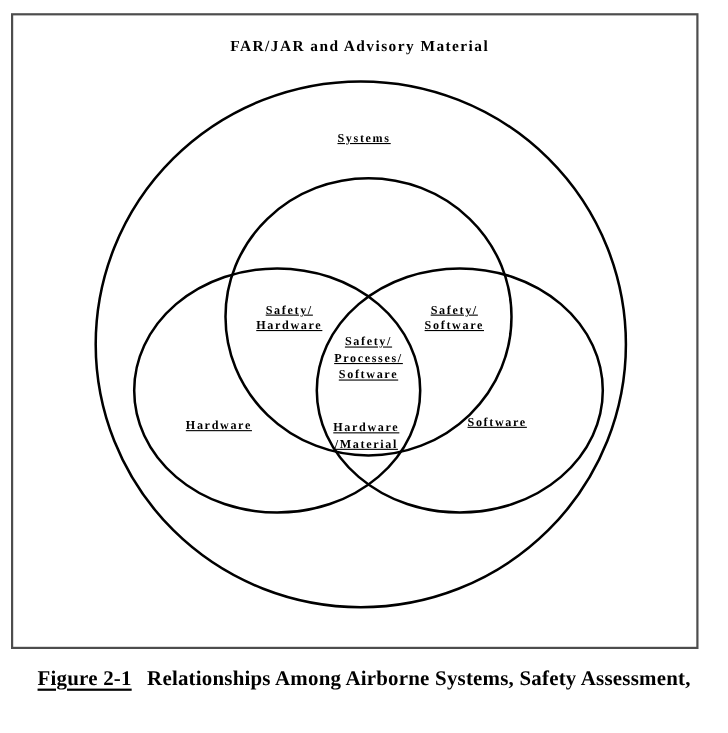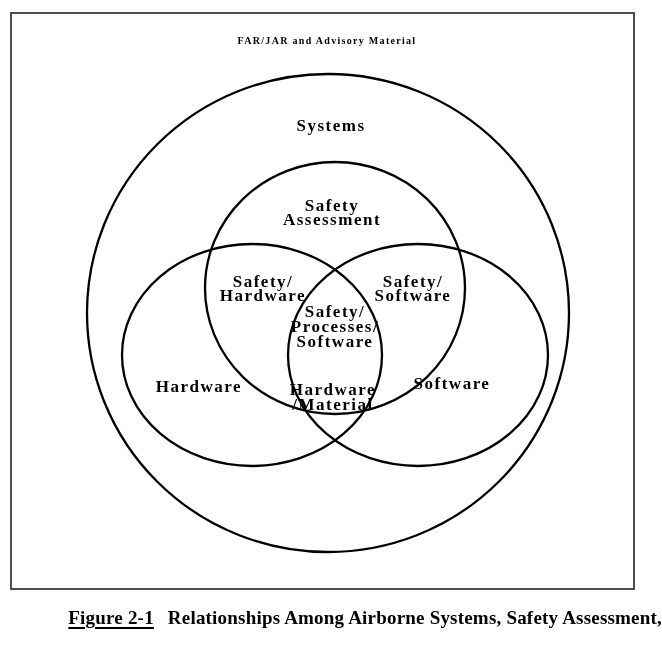--- a/index.html
+++ b/index.html
@@ -15,31 +15,31 @@
     color:var(--ink);
   }
   .figure-box{
     position:absolute;left:10px;top:12px;width:625px;height:578px;
     border:2px solid var(--frame);background:var(--paper);
   }
   .venn-svg{position:absolute;left:0;top:0;width:619px;height:572px;}
   .venn-svg ellipse{fill:none;stroke:var(--ink);stroke-width:2.3px;}
   .fig-title{
     position:absolute;left:315px;top:21px;transform:translateX(-50%);
-    font-weight:bold;font-size:10px;letter-spacing:1.3px;white-space:nowrap;
+    font-weight:bold;font-size:14px;letter-spacing:1.3px;white-space:nowrap;
   }
   .vlabel{
     position:absolute;transform:translateX(-50%);
-    font-weight:bold;font-size:17px;letter-spacing:1.5px;
-    text-align:center;white-space:nowrap;line-height:14px;
+    font-weight:bold;font-size:11px;letter-spacing:1.5px;
+    text-align:center;white-space:nowrap;line-height:14px;text-decoration:underline;
   }
   .lh15{line-height:15px;}
   .caption{
     position:absolute;left:0;top:606px;width:662px;
-    text-align:right;font-weight:bold;font-size:19px;line-height:23px;
+    text-align:center;font-weight:bold;font-size:19px;line-height:23px;
     letter-spacing:0.2px;
   }
   .fignum{
     text-decoration:underline;
     text-decoration-thickness:2px;
     text-underline-offset:3px;
     margin-right:14px;
   }
 </style>
 </head>
@@ -53,24 +53,20 @@
     <ellipse cx="316" cy="299" rx="241" ry="239"></ellipse>
     <ellipse cx="323" cy="274" rx="130" ry="126"></ellipse>
     <ellipse cx="240" cy="341" rx="130" ry="111"></ellipse>
     <ellipse cx="406" cy="341" rx="130" ry="111"></ellipse>
   </svg>
 
   <div class="vlabel" style="left:319px;top:105px;">
     <div>Systems</div>
   </div>
 
-  <div class="vlabel" style="left:320px;top:185px;">
-    <div>Safety</div>
-    <div>Assessment</div>
-  </div>
 
   <div class="vlabel" style="left:251px;top:261px;">
     <div>Safety/</div>
     <div>Hardware</div>
   </div>
 
   <div class="vlabel" style="left:401px;top:261px;">
     <div>Safety/</div>
     <div>Software</div>
   </div>

